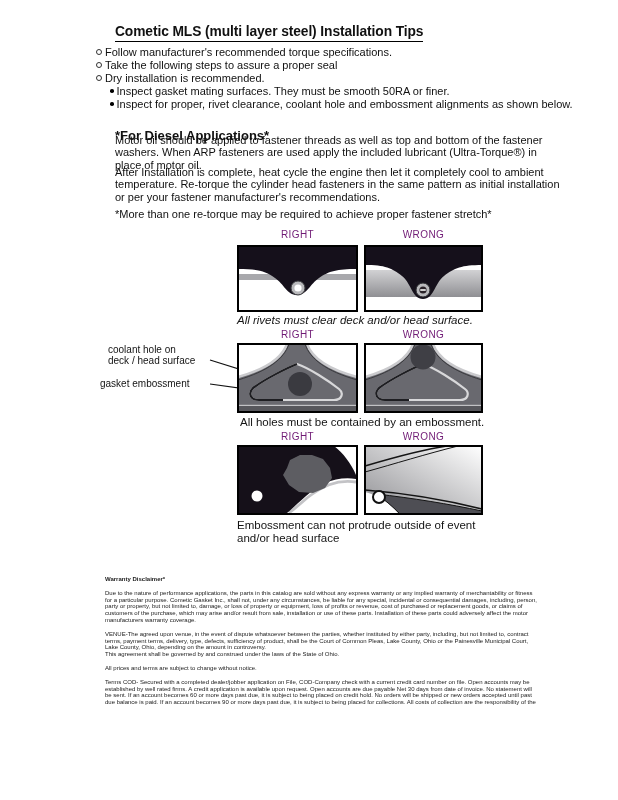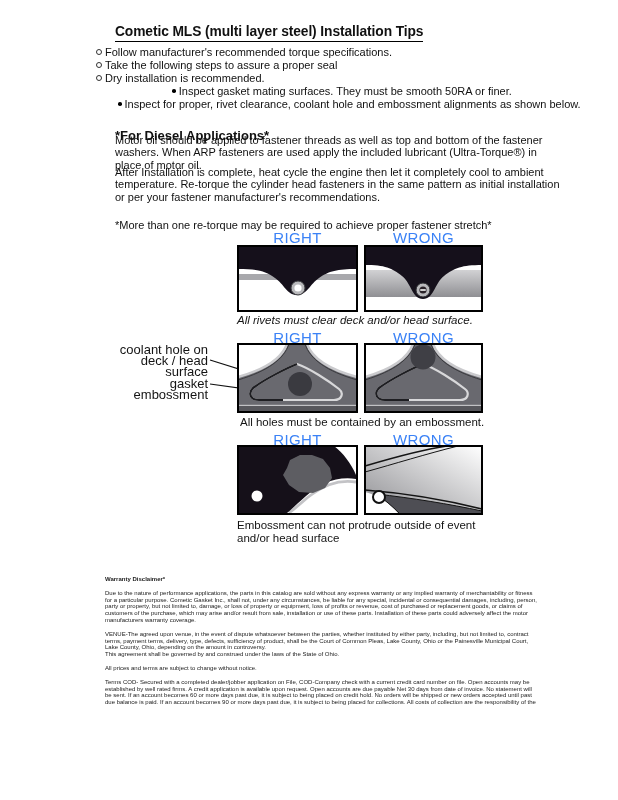--- a/index.html
+++ b/index.html
@@ -12,39 +12,39 @@
     position:absolute;left:115px;top:24px;font-size:13.8px;font-weight:bold;
     letter-spacing:-0.1px;border-bottom:1.6px solid #000;padding-bottom:2px;white-space:nowrap;
   }
   .tips{position:absolute;left:96px;top:46px;width:470px;}
   .tip{position:relative;line-height:13px;font-size:11px;white-space:nowrap;}
   .tip .tx{display:inline-block;}
   .mk-o{display:inline-block;width:4px;height:4px;border:1px solid #333;border-radius:50%;
         vertical-align:middle;margin-right:3px;margin-bottom:2px;}
   .mk-f{display:inline-block;width:3.5px;height:3.5px;background:#000;border-radius:50%;
         vertical-align:middle;margin-right:3px;margin-bottom:2px;}
-  .tip.sub{margin-left:22px;text-align:center;}
+  .tip.sub{margin-left:14px;}
   .diesel-h{position:absolute;left:115px;top:128px;font-size:13px;font-weight:bold;}
   .body{position:absolute;left:115px;width:448px;margin:0;font-size:11px;line-height:12.3px;}
   .p1{top:134px;}
   .p2{top:166px;}
-  .p3{top:208px;width:460px;margin-top:11px;}
-  .dhdr{position:absolute;width:121px;text-align:center;font-size:15px;letter-spacing:0.4px;color:#3b82f6;}
+  .p3{top:208px;width:460px;}
+  .dhdr{position:absolute;width:121px;text-align:center;font-size:10px;letter-spacing:0.4px;color:#701a75;}
   .h1r{left:237px;top:229px;} .h1w{left:363px;top:229px;}
   .h2r{left:237px;top:329px;} .h2w{left:363px;top:329px;}
   .h3r{left:237px;top:431px;} .h3w{left:363px;top:431px;}
   .panel{position:absolute;}
   .pnl-1r{left:237px;top:245px;} .pnl-1w{left:364px;top:245px;}
   .pnl-2r{left:237px;top:343px;} .pnl-2w{left:364px;top:343px;}
   .pnl-3r{left:237px;top:445px;} .pnl-3w{left:364px;top:445px;}
   .caption{position:absolute;font-size:11.5px;color:#141414;white-space:nowrap;}
   .cap1{left:237px;top:314px;font-style:italic;}
   .cap2{left:240px;top:416px;}
   .cap3{left:237px;top:519px;white-space:pre-line;line-height:12.5px;}
-  .dlabel{position:absolute;font-size:13px;line-height:11px;text-align:right;color:#141414;white-space:pre-line;}
+  .dlabel{position:absolute;font-size:10px;line-height:11px;text-align:left;color:#141414;white-space:pre-line;}
   .lab-coolant{left:108px;top:344px;width:100px;}
   .lab-emboss{left:100px;top:378px;width:108px;}
   .leaders{position:absolute;left:205px;top:350px;}
   .legal{position:absolute;left:105px;top:576px;width:432px;font-size:6px;line-height:6.8px;color:#222;}
   .legal-h{font-weight:bold;margin:0 0 7px 0;}
   .legal p{margin:0 0 7px 0;white-space:pre-line;}
   .partnum{position:absolute;left:383px;top:757px;font-size:15.5px;color:#1a1a1a;letter-spacing:0.3px;}
 </style>
 </head>
 <body>

